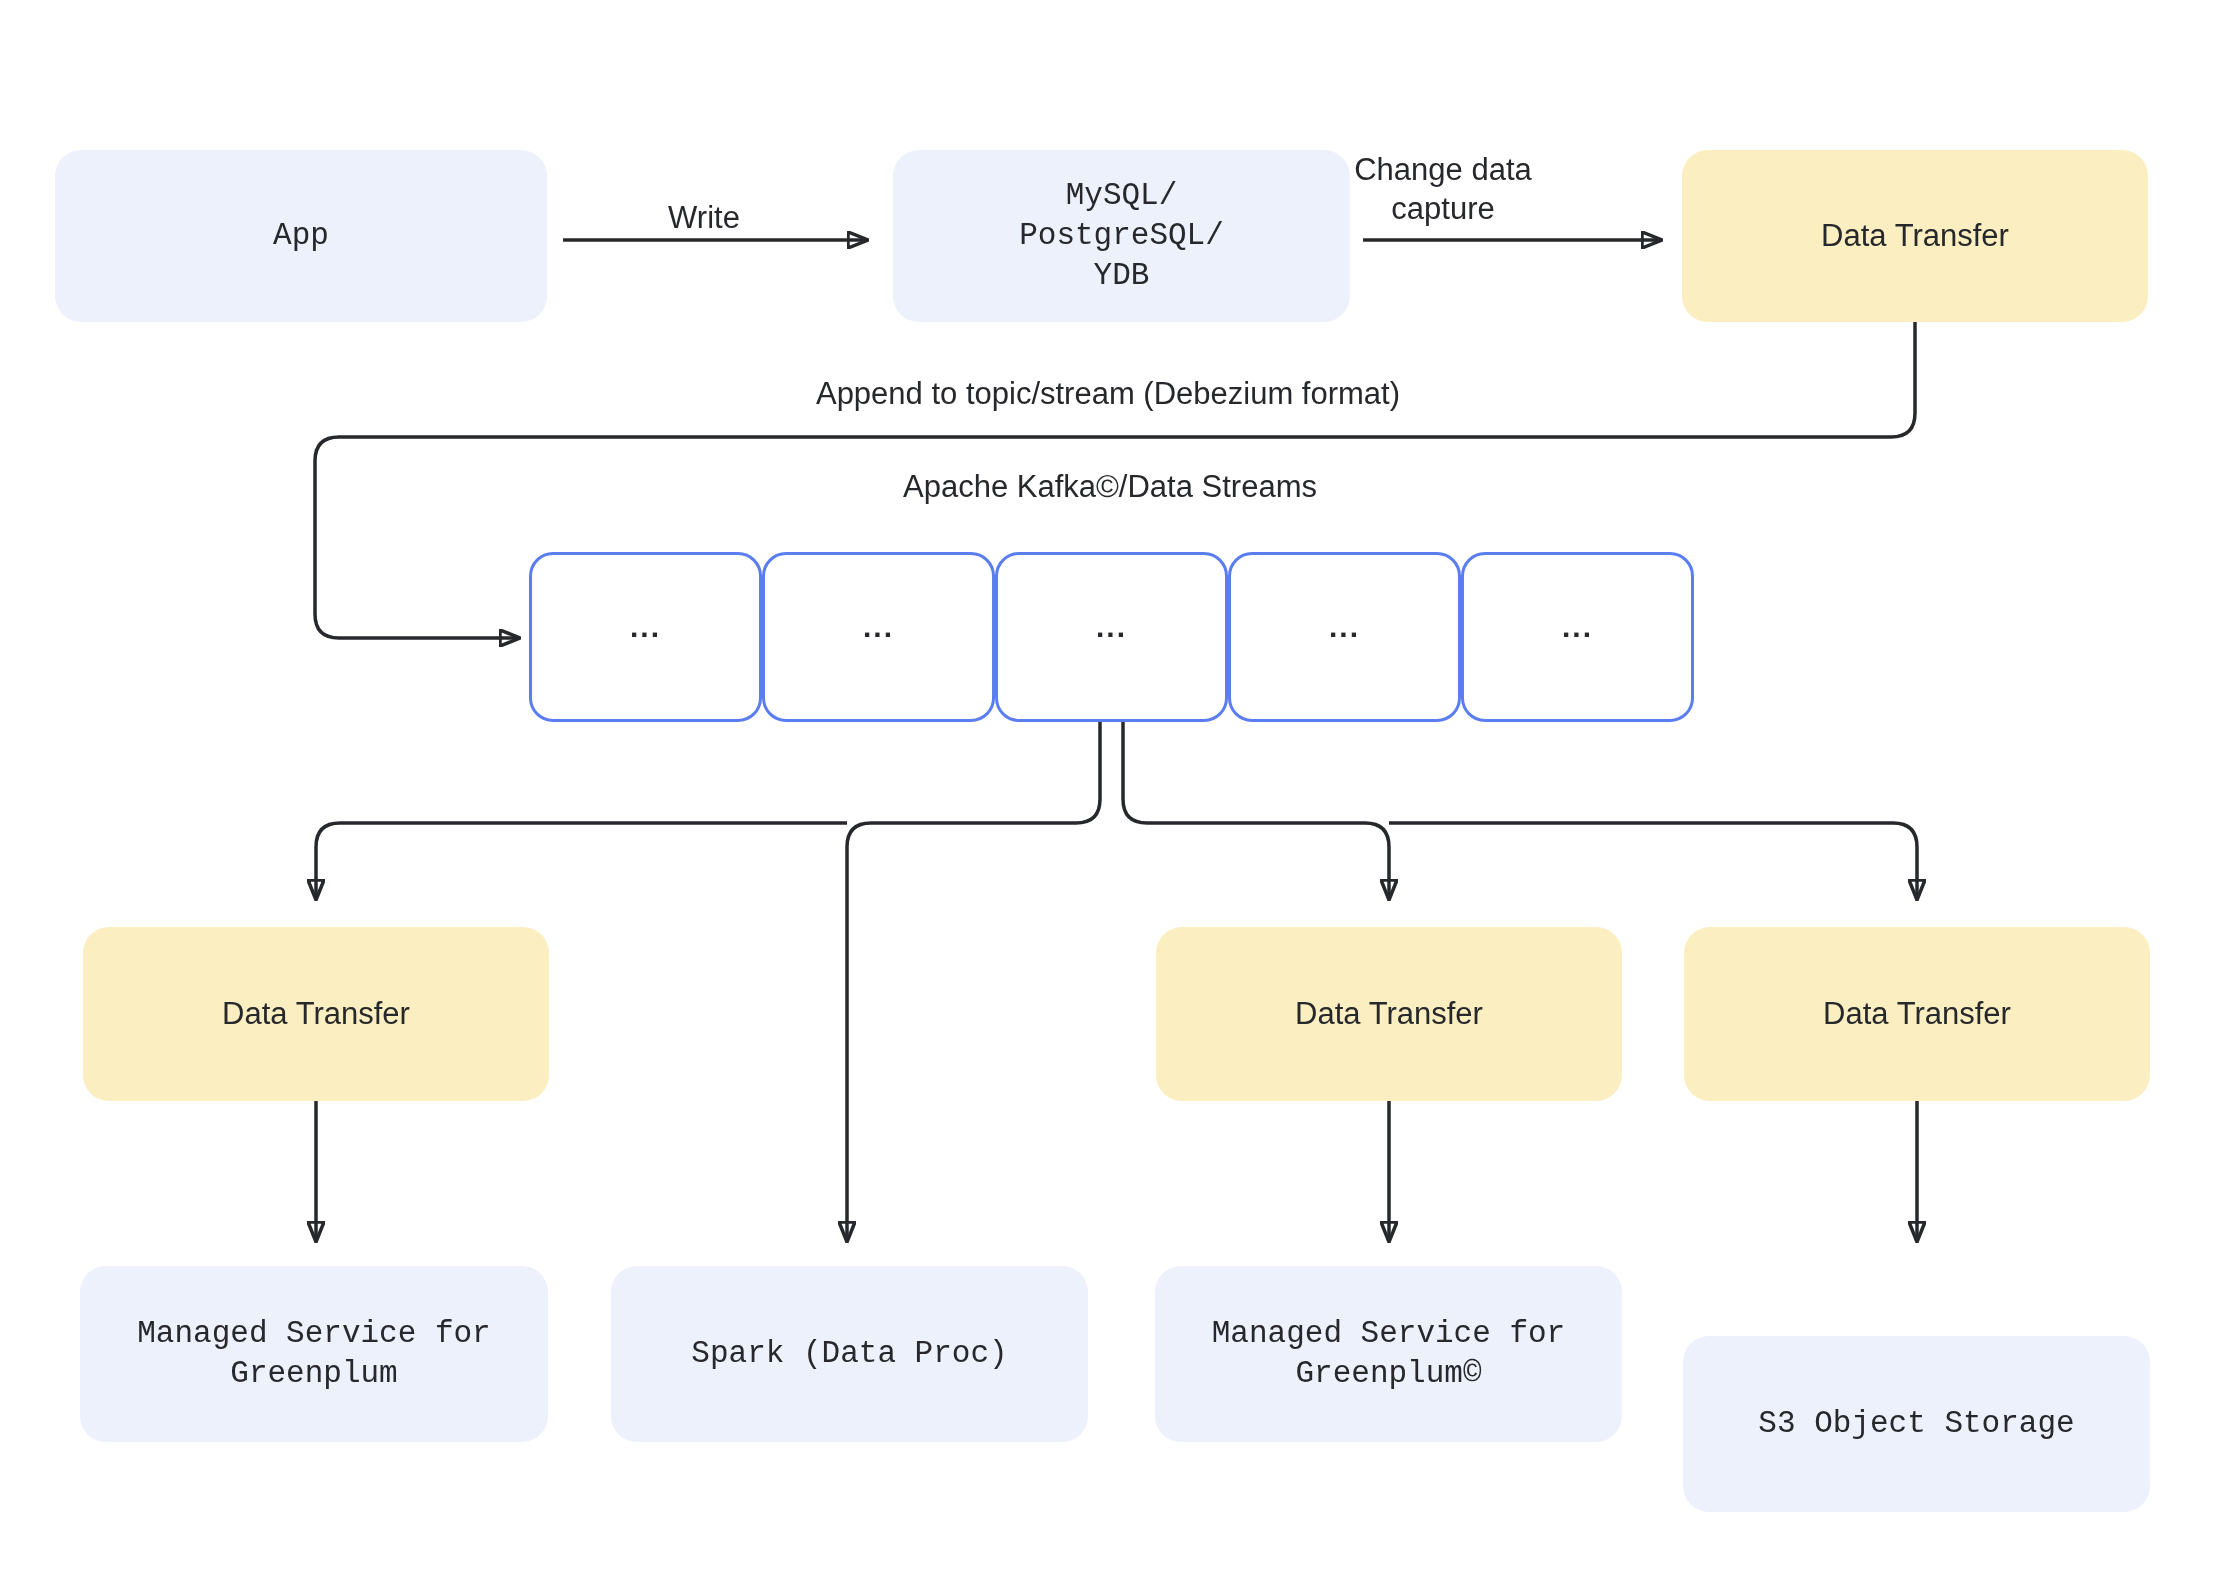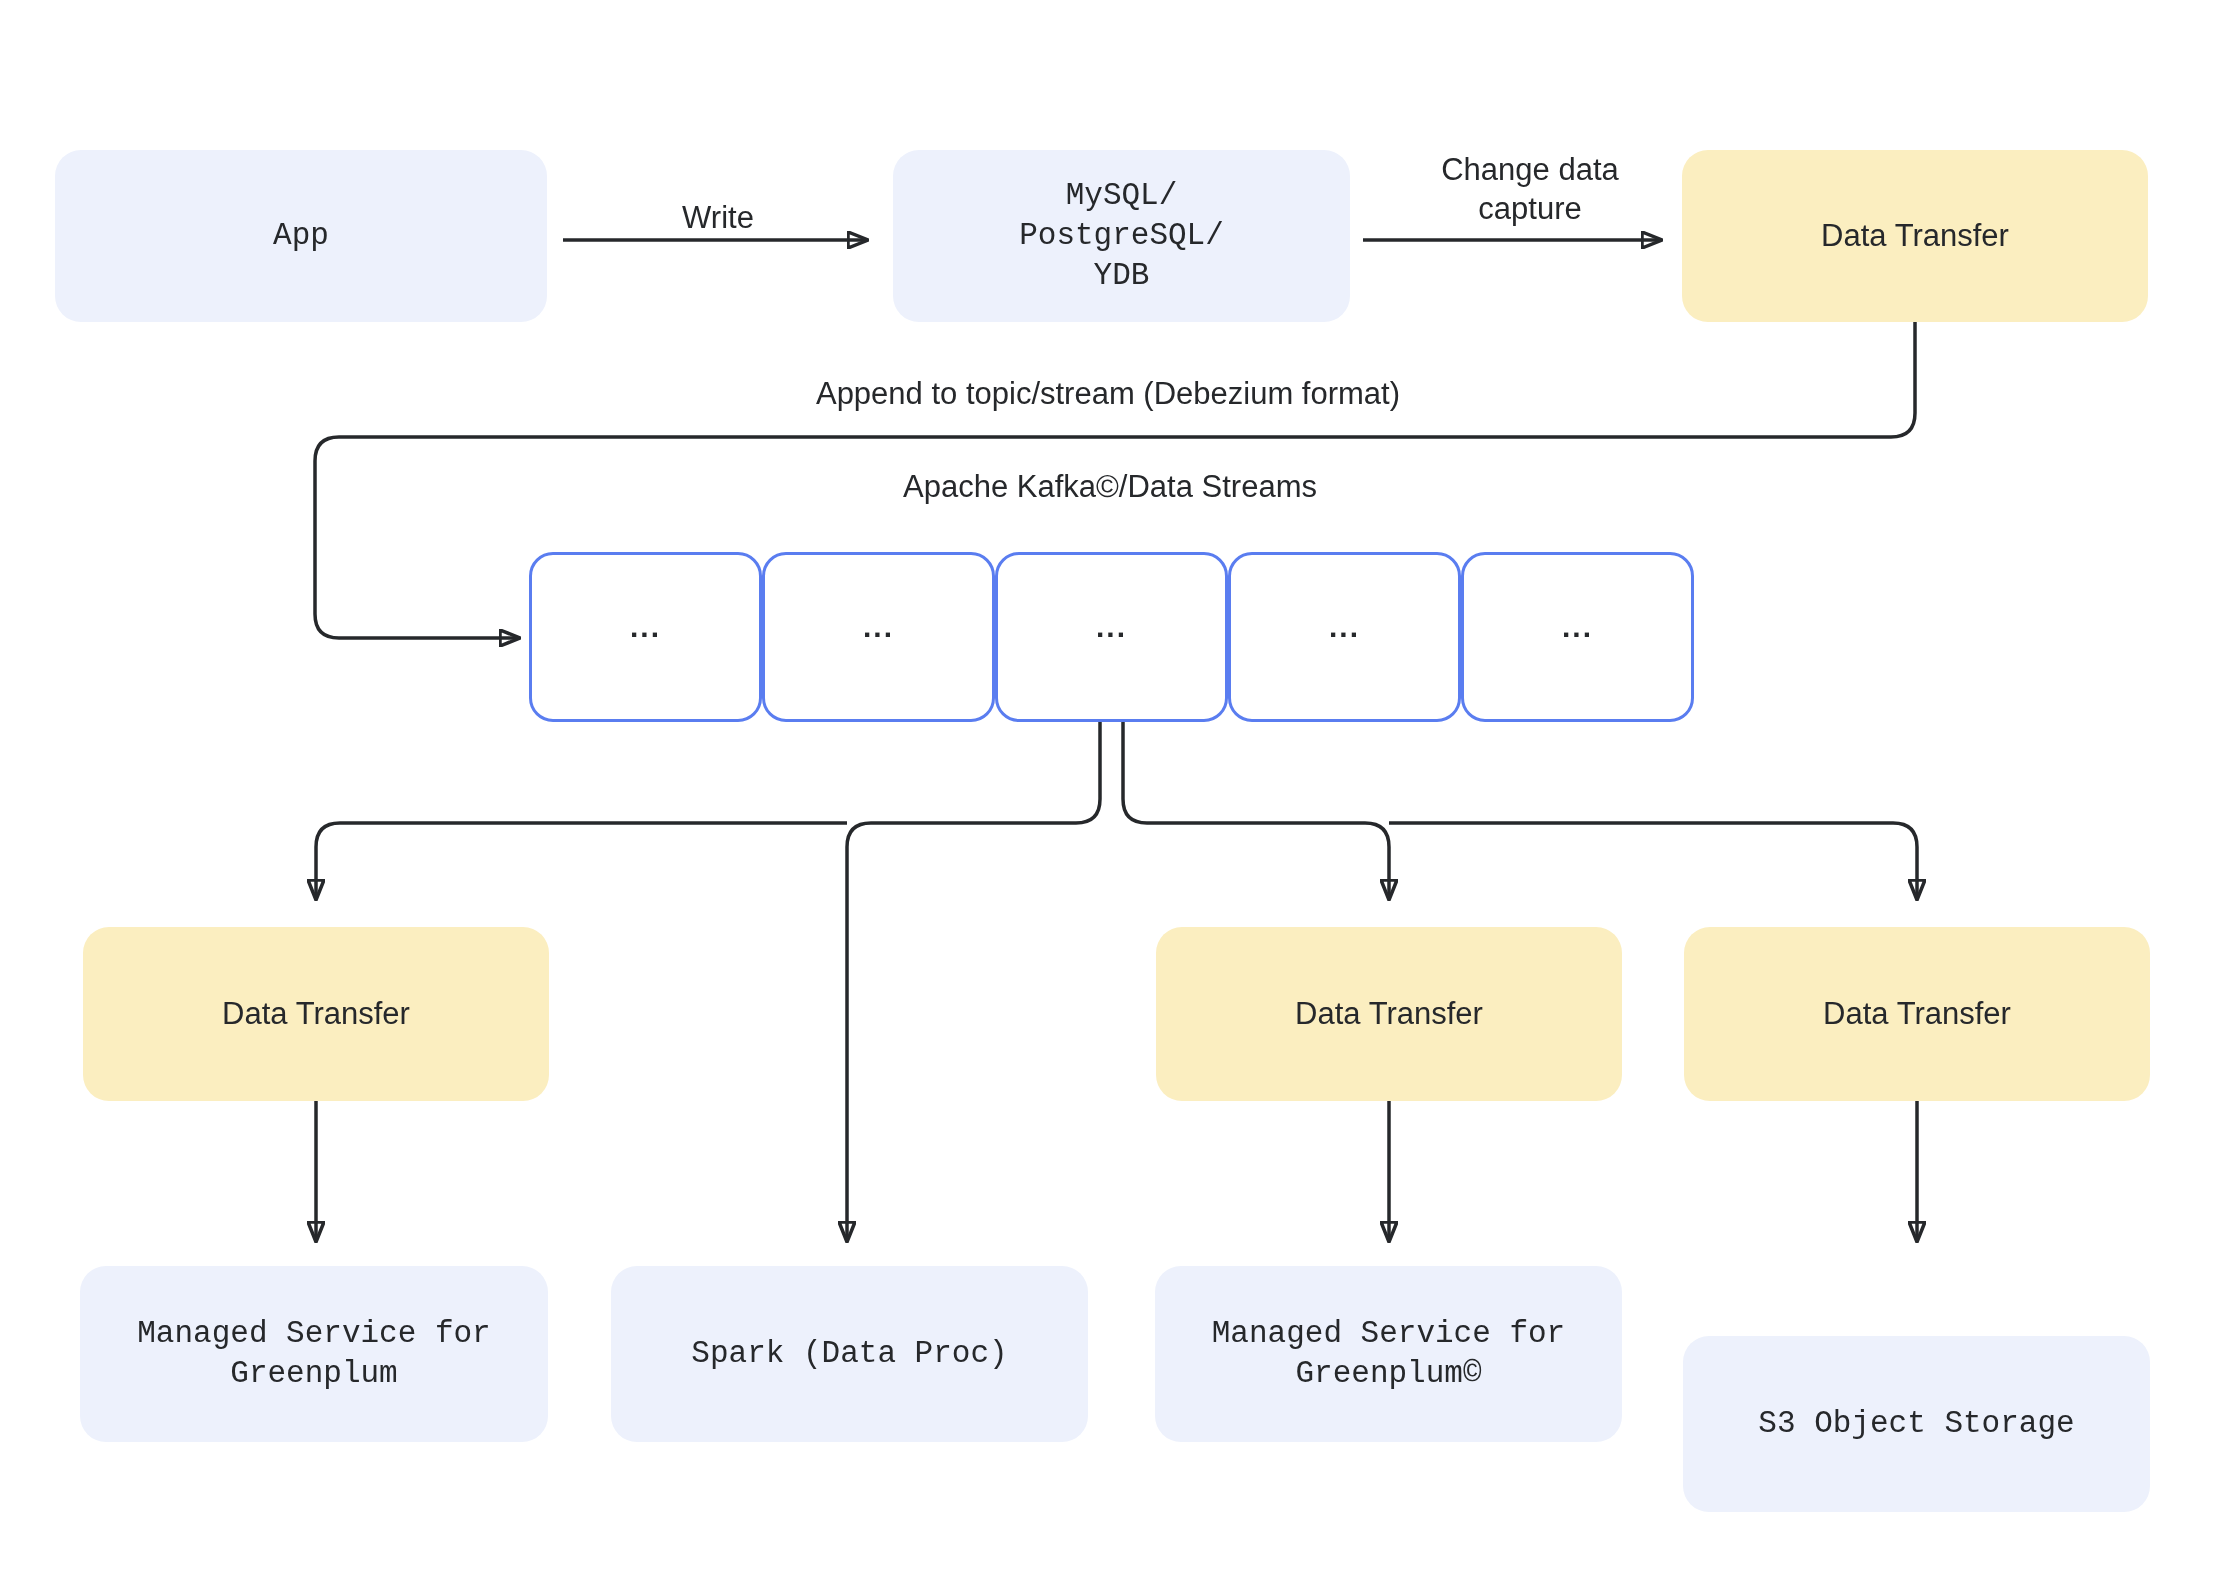--- a/index.html
+++ b/index.html
@@ -71,31 +71,31 @@
     <path d="M 1389 823 H 1893 Q 1917 823 1917 847 V 898" marker-end="url(#arrow)"></path>
     <path d="M 316 1101 V 1240" marker-end="url(#arrow)"></path>
     <path d="M 1389 1101 V 1240" marker-end="url(#arrow)"></path>
     <path d="M 1917 1101 V 1240" marker-end="url(#arrow)"></path>
   </svg>
 
   <div class="node fill-blue" style="left:55px;top:150px;width:492px;height:172px;">
     <span>App</span>
   </div>
 
-  <div class="flow-label" style="left:563px;top:198px;width:310px;">
+  <div class="flow-label" style="left:549px;top:198px;width:310px;">
     <span>Write</span>
   </div>
 
   <div class="node fill-blue multiline" style="left:893px;top:150px;width:457px;height:172px;">
     <span>MySQL/</span>
     <span>PostgreSQL/</span>
     <span>YDB</span>
   </div>
 
-  <div class="flow-label multiline" style="left:1380px;top:150px;width:300px;">
+  <div class="flow-label multiline" style="left:1293px;top:150px;width:300px;">
     <span>Change data</span>
     <span>capture</span>
   </div>
 
   <div class="node fill-yellow" style="left:1682px;top:150px;width:466px;height:172px;">
     <span>Data Transfer</span>
   </div>
 
   <div class="flow-label" style="left:608px;top:374px;width:1000px;">
     <span>Append to topic/stream (Debezium format)</span>

